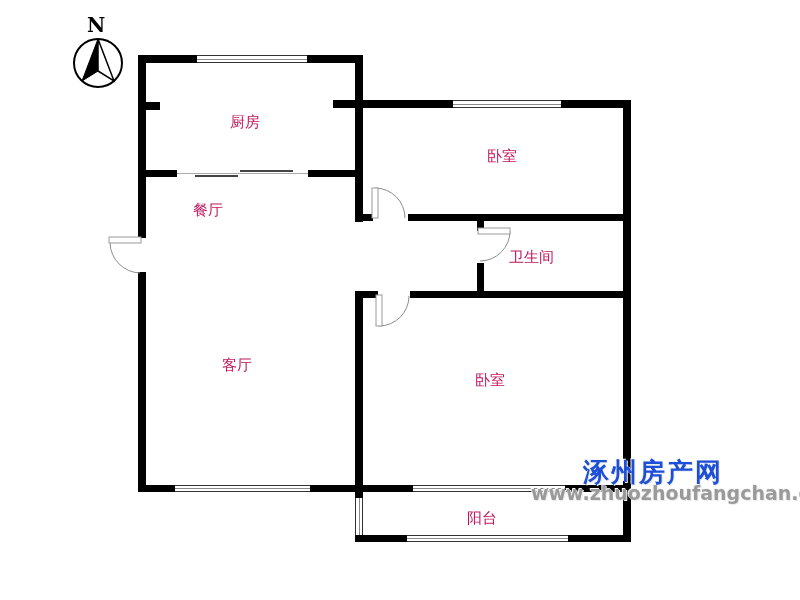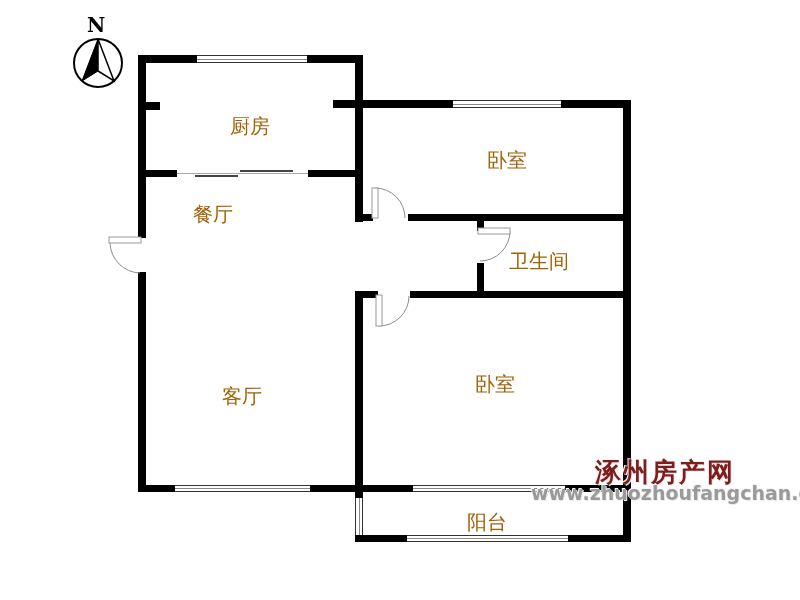--- a/index.html
+++ b/index.html
@@ -10,21 +10,21 @@
   .window-h{position:absolute;background:#fff;border-top:1px solid #333;border-bottom:1px solid #333;
             box-sizing:border-box;background-image:linear-gradient(#8a8a8a,#8a8a8a);
             background-size:100% 1px;background-position:center;background-repeat:no-repeat;}
   .window-v{position:absolute;background:#fff;border-left:1px solid #333;border-right:1px solid #333;
             box-sizing:border-box;background-image:linear-gradient(#8a8a8a,#8a8a8a);
             background-size:1px 100%;background-position:center;background-repeat:no-repeat;}
   .slide-opening{position:absolute;background:#fff;
             background-image:linear-gradient(#aaa,#aaa);background-size:100% 1px;
             background-position:center;background-repeat:no-repeat;}
   .slide-leaf{position:absolute;background:#444;height:2px;}
-  .room-label{position:absolute;color:#a16207;font-size:20px;white-space:nowrap;}
+  .room-label{position:absolute;color:#be185d;font-size:15px;white-space:nowrap;}
   .north-n{position:absolute;left:87px;top:13px;font-family:"DejaVu Serif","Liberation Serif",serif;
            font-weight:bold;font-size:20px;color:#000;}
   .wm{position:absolute;font-weight:bold;white-space:nowrap;z-index:30;
       text-shadow:1px 1px 0 #ececec,-1px -1px 0 #f5f5f5;}
   #wm1{left:583px;top:455px;font-size:26px;letter-spacing:2px;}
   #wm2{left:531px;top:482px;font-size:19px;}
   svg{position:absolute;left:0;top:0;pointer-events:none;}
 </style>
 </head>
 <body>
@@ -89,19 +89,19 @@
       <polygon points="98,39 82,81 98,71" fill="#000" stroke="#000" stroke-width="1"></polygon>
       <polygon points="98,39 114,81 98,71" fill="#fff" stroke="#000" stroke-width="1.5"></polygon>
     </g>
   </svg>
 
   <span class="north-n">N</span>
   <span class="room-label" style="left:230px;top:113px">厨房</span>
   <span class="room-label" style="left:193px;top:201px">餐厅</span>
   <span class="room-label" style="left:487px;top:147px">卧室</span>
   <span class="room-label" style="left:509px;top:248px">卫生间</span>
-  <span class="room-label" style="left:222px;top:383px">客厅</span>
+  <span class="room-label" style="left:222px;top:356px">客厅</span>
   <span class="room-label" style="left:475px;top:371px">卧室</span>
   <span class="room-label" style="left:467px;top:509px">阳台</span>
 
-  <span class="wm" id="wm1" style="color: #7f1d1d; margin-left: 12px;">涿州房产网</span>
+  <span class="wm" id="wm1" style="color: #1d4ed8;">涿州房产网</span>
   <span class="wm" id="wm2" style="color: rgb(154, 154, 154);">www.zhuozhoufangchan.com</span>
 </div>
 
 </body></html>

